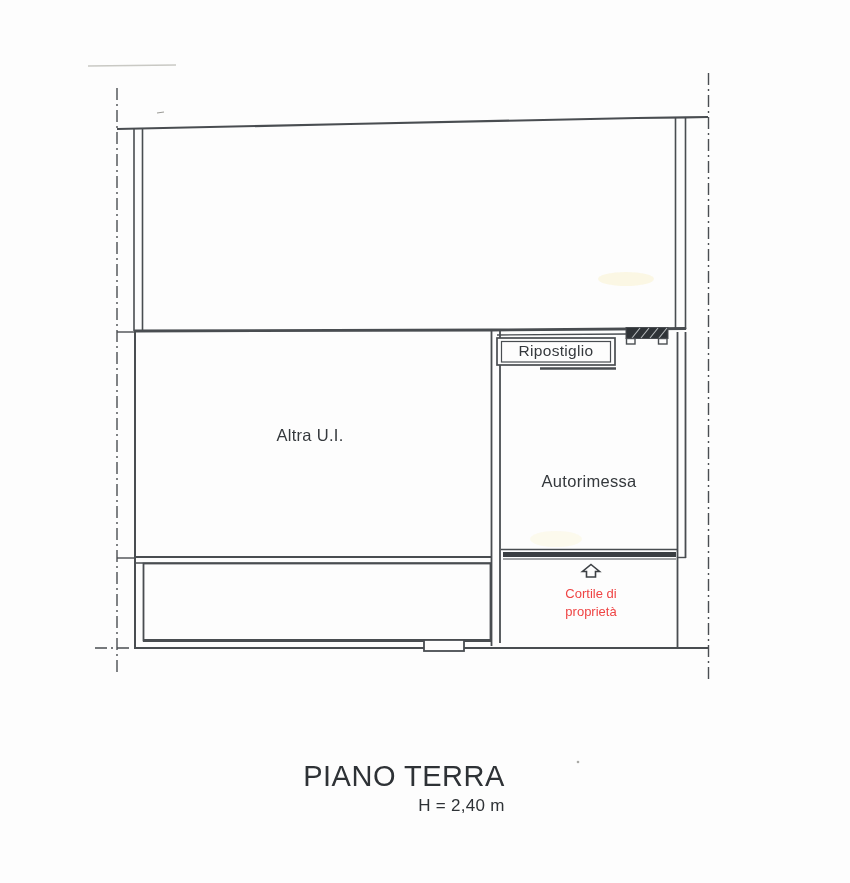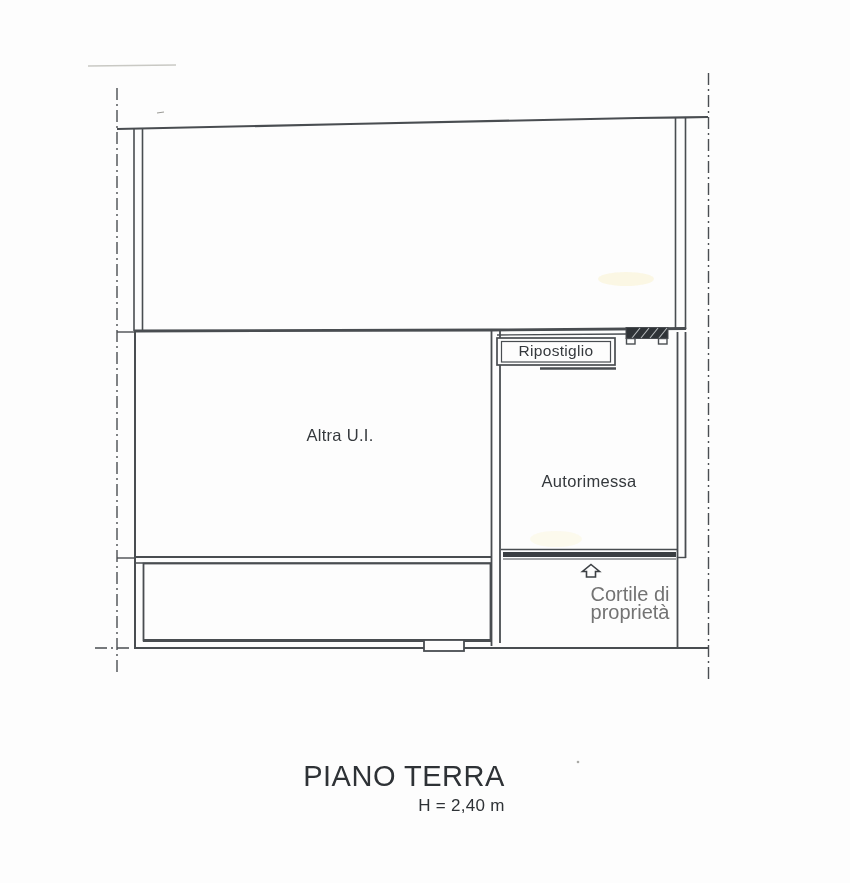--- a/index.html
+++ b/index.html
@@ -27,26 +27,25 @@
     font-size: 16.5px;
     white-space: nowrap;
     letter-spacing: 0.3px;
   }
   .room-label.small {
     font-size: 15.5px;
   }
   .cortile-label {
     position: absolute;
     transform: translate(-50%, 0);
-    color: #737373;
-    font-size: 20px;
+    color: #ef4444;
+    font-size: 13px;
     line-height: 18px;
     text-align: left;
     white-space: nowrap;
-    margin-left: 39px;
   }
   .title-block {
     position: absolute;
     left: 404px;
     top: 760px;
     transform: translateX(-50%);
     text-align: right;
     color: #2e3236;
   }
   .floor-title {
@@ -141,21 +140,21 @@
 
     <g>
       <line x1="501" y1="549.5" x2="677" y2="549.5" stroke="#494d51" stroke-width="1.4"></line>
       <rect x="503" y="552" width="173" height="5" fill="#3a3e42"></rect>
       <line x1="503" y1="559" x2="676" y2="559" stroke="#494d51" stroke-width="1.1"></line>
     </g>
 
     <polygon points="591,564.5 599.5,571.5 595.5,571.5 595.5,577 586.5,577 586.5,571.5 582.5,571.5" fill="#fdfdfd" stroke="#3d4145" stroke-width="1.6" stroke-linejoin="miter"></polygon>
   </svg>
 
-  <div class="room-label" style="left:310px; top:435px;margin-left:30px;">Altra U.I.</div>
+  <div class="room-label" style="left:310px; top:435px;">Altra U.I.</div>
 
   <div class="room-label small" style="left:556px; top:351px;">Ripostiglio</div>
 
   <div class="room-label" style="left:589px; top:458px;margin-top:23px;">Autorimessa</div>
 
   <div class="cortile-label" style="left:591px; top:585px;">
     <div>Cortile di</div>
     <div>proprietà</div>
   </div>
 

